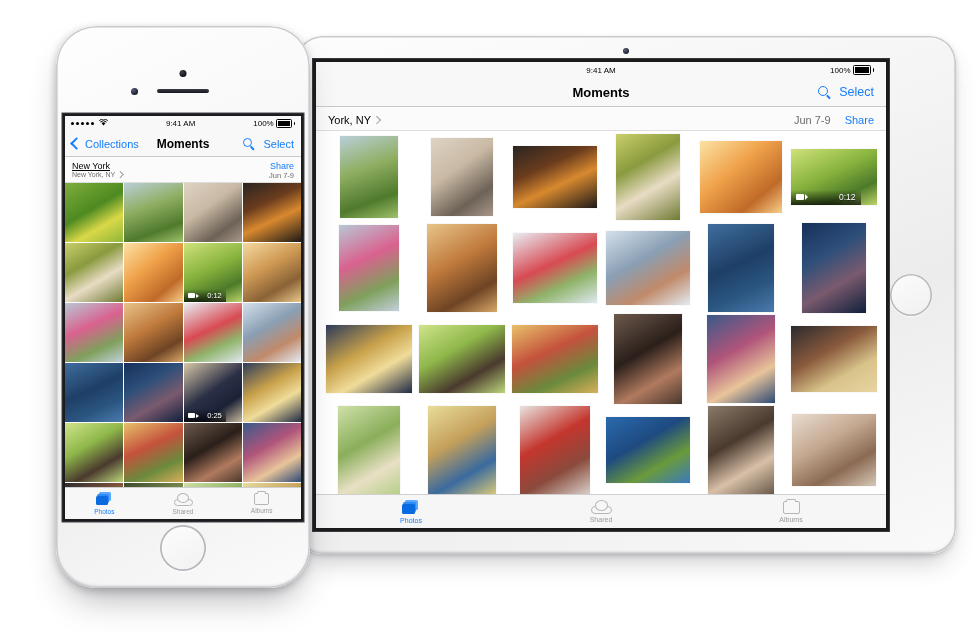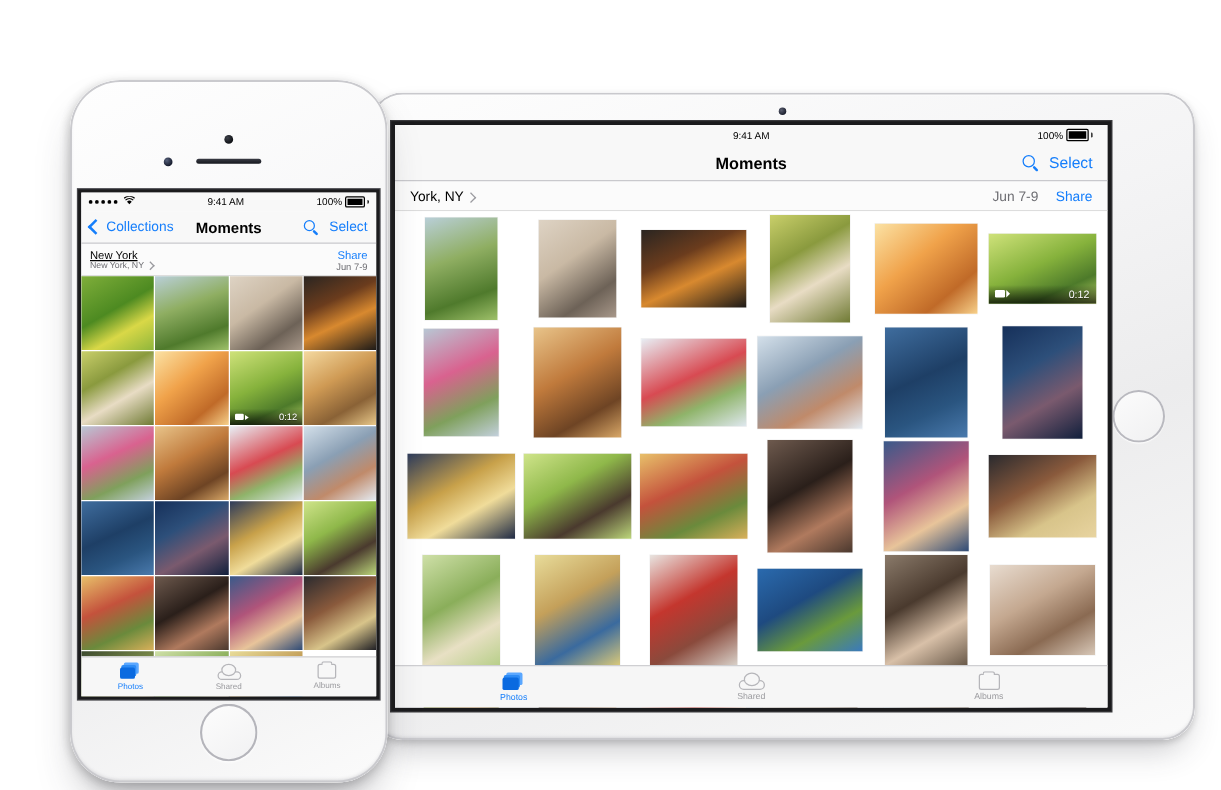--- a/index.html
+++ b/index.html
@@ -1,20 +1,20 @@
 <!DOCTYPE html>
 <html><head>
 <meta charset="utf-8">
 <style>
   html,body{margin:0;padding:0;background:#fff;}
   body{width:977px;height:632px;position:relative;overflow:hidden;
        font-family:"Liberation Sans","DejaVu Sans",sans-serif;
        -webkit-font-smoothing:antialiased;}
 
-  .stage{position:absolute;inset:0;background:#ffffff;margin-top:38px;}
+  .stage{position:absolute;inset:0;background:#ffffff;}
 
   
   .ipad{position:absolute;left:296px;top:36px;width:660px;height:518px;
         border-radius:26px;
         background:linear-gradient(160deg,#fdfdfd 0%,#f4f4f5 38%,#ececed 62%,#fafafa 100%);
         box-shadow:0 14px 26px -8px rgba(60,60,70,.30),
                    0 2px 5px rgba(0,0,0,.16),
                    inset 0 0 0 1px rgba(255,255,255,.9);
         overflow:hidden;}
   .ipad-edge{position:absolute;inset:0;border-radius:26px;pointer-events:none;
@@ -94,21 +94,21 @@
   .mb-r{display:flex;flex-direction:column;align-items:flex-end;}
   .mb-title{color:#000;}
   .mb-sub{color:#6d6d72;display:flex;align-items:center;gap:3px;}
   .chev-right{display:inline-block;border-right:1.3px solid #9a9a9f;
               border-top:1.3px solid #9a9a9f;transform:rotate(45deg);}
   .mb-share{color:#157efb;}
   .mb-date{color:#6d6d72;}
 
   .grid{display:grid;background:#fff;}
   .cell{position:relative;overflow:hidden;background:#ddd;}
-  .vbadge{position:absolute;left:0;right:0;bottom:0;display:flex;align-items:center;
+  .vbadge{position:absolute;left:0;right:16px;bottom:0;display:flex;align-items:center;
           justify-content:space-between;box-sizing:border-box;color:#fff;
           background:linear-gradient(to top,rgba(0,0,0,.72),rgba(0,0,0,0));
           text-shadow:0 1px 1px rgba(0,0,0,.5);text-align:right;}
   .vcam{display:flex;align-items:center;}
   .vcam-b{background:#fff;border-radius:1px;}
   .vcam-t{width:0;height:0;border-style:solid;border-color:transparent;
           border-left-color:#fff;}
 
   .tabbar{display:flex;align-items:center;background:#f7f7f7;
           border-top:.5px solid #cfcfd2;position:absolute;left:0;right:0;bottom:0;
@@ -426,20 +426,29 @@
               <span>0:12</span>
             </div>
           </div>
           <div class="cell" style="background: linear-gradient(150deg, rgb(244, 217, 160), rgb(207, 154, 84) 40%, rgb(138, 98, 54) 72%, rgb(232, 200, 138));"></div>
           <div class="cell" style="background: linear-gradient(155deg, rgb(184, 199, 212), rgb(217, 98, 143) 40%, rgb(127, 160, 92) 72%, rgb(195, 208, 220));"></div>
           <div class="cell" style="background: linear-gradient(150deg, rgb(232, 196, 138), rgb(192, 122, 60) 42%, rgb(110, 68, 36) 75%, rgb(217, 168, 104));"></div>
           <div class="cell" style="background: linear-gradient(155deg, rgb(232, 238, 244), rgb(216, 74, 82) 45%, rgb(143, 180, 106) 70%, rgb(223, 232, 239));"></div>
           <div class="cell" style="background: linear-gradient(150deg, rgb(212, 224, 234), rgb(138, 159, 180) 40%, rgb(192, 138, 106) 70%, rgb(228, 235, 242));"></div>
           <div class="cell" style="background: linear-gradient(155deg, rgb(63, 109, 158), rgb(30, 63, 102) 45%, rgb(42, 85, 128) 72%, rgb(74, 122, 173));"></div>
           <div class="cell" style="background: linear-gradient(150deg, rgb(22, 48, 90), rgb(45, 79, 122) 35%, rgb(122, 90, 110) 65%, rgb(16, 31, 60));"></div>
+          <div class="cell" style="background: linear-gradient(145deg, rgb(216, 200, 168), rgb(42, 47, 70) 48%, rgb(27, 34, 54) 72%, rgb(201, 184, 154));">
+            <div class="vbadge">
+              <span class="vcam">
+                <span class="vcam-b"></span>
+                <span class="vcam-t"></span>
+              </span>
+              <span>0:25</span>
+            </div>
+          </div>
           <div class="cell" style="background: linear-gradient(150deg, rgb(46, 60, 92), rgb(200, 161, 74) 40%, rgb(240, 220, 154) 65%, rgb(31, 42, 68));"></div>
           <div class="cell" style="background: linear-gradient(150deg, rgb(207, 228, 138), rgb(143, 184, 74) 38%, rgb(74, 58, 46) 70%, rgb(188, 214, 122));"></div>
           <div class="cell" style="background: linear-gradient(155deg, rgb(232, 192, 106), rgb(196, 82, 60) 40%, rgb(106, 138, 60) 72%, rgb(217, 176, 90));"></div>
           <div class="cell" style="background: linear-gradient(150deg, rgb(110, 90, 78), rgb(42, 31, 26) 42%, rgb(176, 122, 94) 72%, rgb(74, 56, 46));"></div>
           <div class="cell" style="background: linear-gradient(150deg, rgb(58, 90, 138), rgb(176, 84, 122) 40%, rgb(232, 196, 154) 70%, rgb(46, 74, 118));"></div>
           <div class="cell" style="background: linear-gradient(150deg, rgb(42, 42, 46), rgb(138, 90, 60) 40%, rgb(216, 196, 138) 70%, rgb(31, 31, 36));"></div>
           <div class="cell" style="background: linear-gradient(150deg, rgb(60, 74, 46), rgb(122, 138, 74) 40%, rgb(212, 196, 154) 70%, rgb(46, 58, 36));"></div>
           <div class="cell" style="background: linear-gradient(150deg, rgb(207, 224, 168), rgb(138, 174, 90) 42%, rgb(232, 224, 196) 72%, rgb(184, 207, 138));"></div>
           <div class="cell" style="background: linear-gradient(150deg, rgb(232, 220, 154), rgb(196, 160, 90) 40%, rgb(58, 106, 158) 72%, rgb(216, 200, 122));"></div>
         </div>

